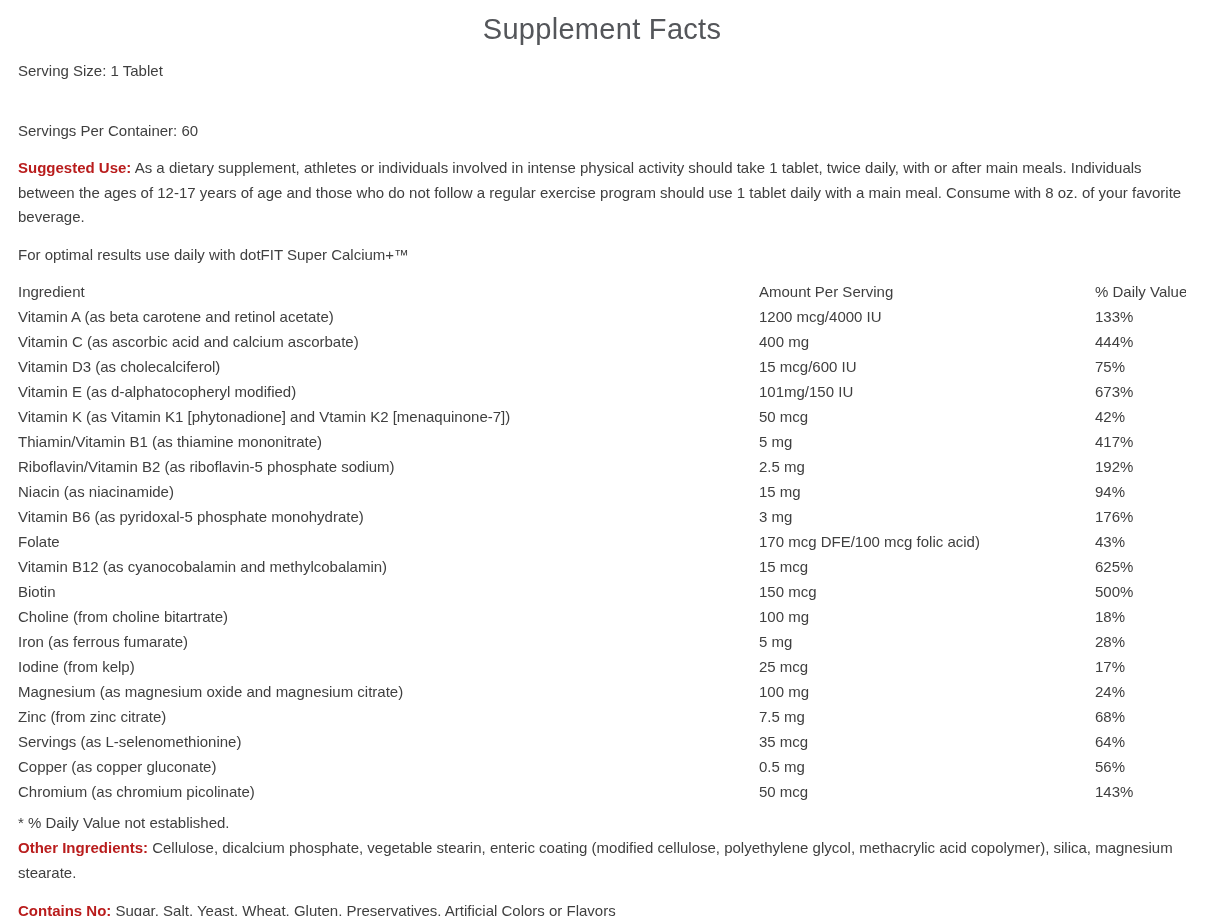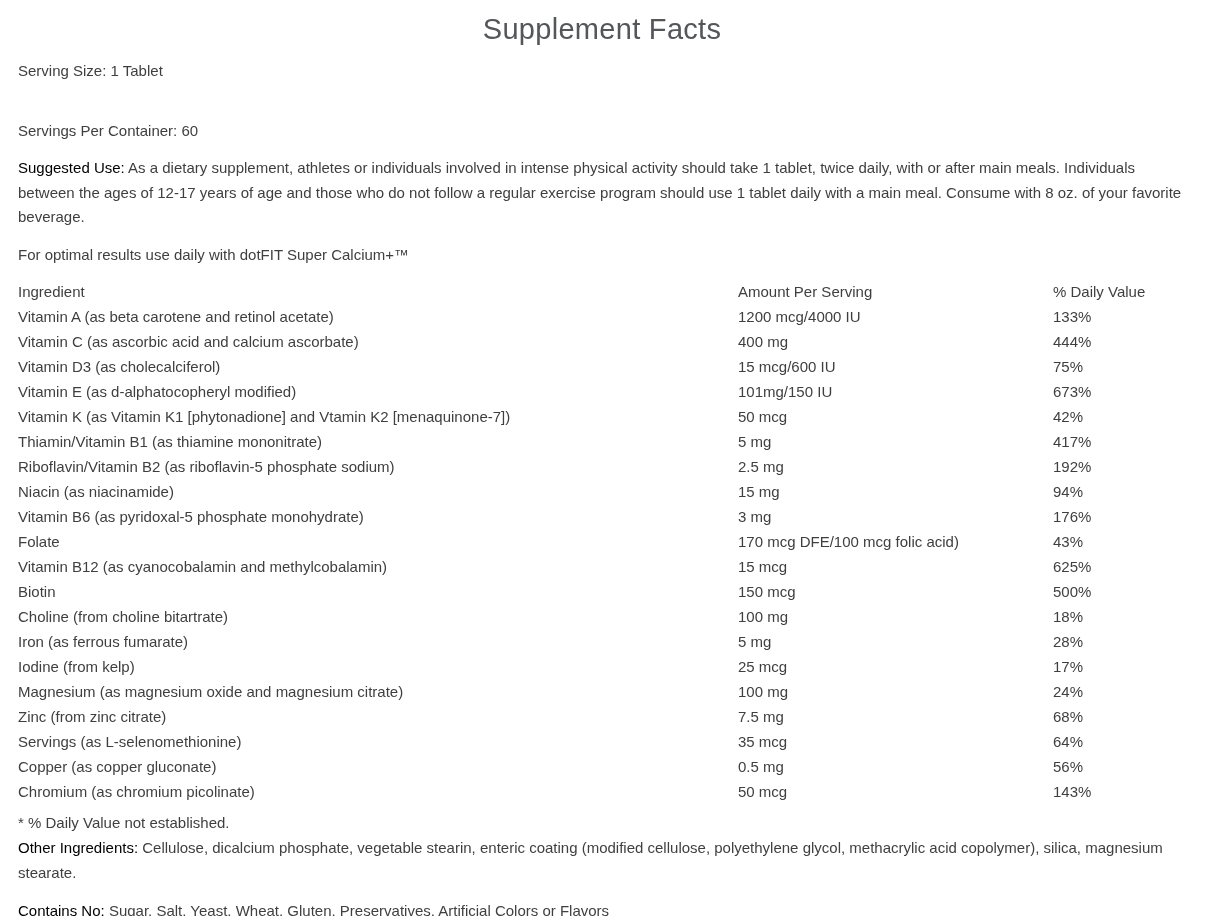--- a/index.html
+++ b/index.html
@@ -23,27 +23,28 @@
     text-align: center;
   }
 
   .serving-size { margin-top: 15px; line-height: 20px; }
   .servings-per { margin-top: 40px; line-height: 20px; }
 
   .para { line-height: 24.5px; }
   .suggested-use { margin-top: 15px; }
   .optimal-note { margin-top: 12px; line-height: 20px; }
 
-  b.lead { font-weight: 400; color: #000000; }
+  b.lead { font-weight: 700; color: #b91c1c; }
 
   .facts-table { margin-top: 14px; }
   .t-row {
     display: grid;
     grid-template-columns: 720px 315px 1fr;
     line-height: 25px;
+    gap: 21px;
   }
   .t-row > div { white-space: nowrap; overflow: hidden; }
 
   .footnote { line-height: 20px; margin-top: 9px; }
 
   .other-ingredients { margin-top: 2px; line-height: 25.5px; }
   .contains-no { margin-top: 10px; line-height: 20px; }
 </style>
 </head>
 <body>

